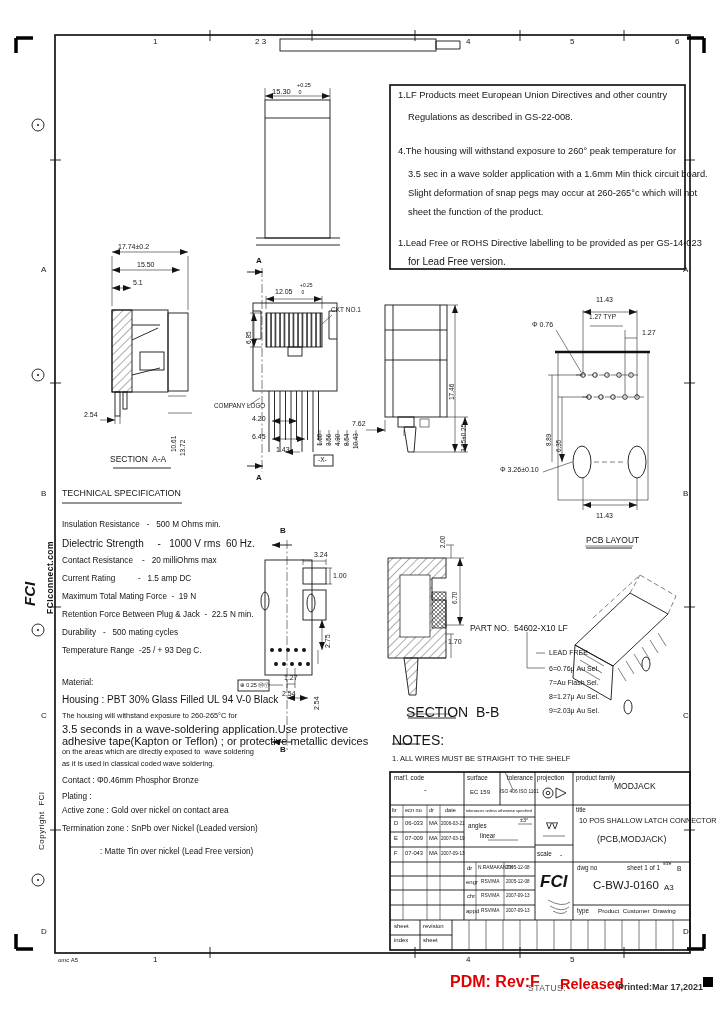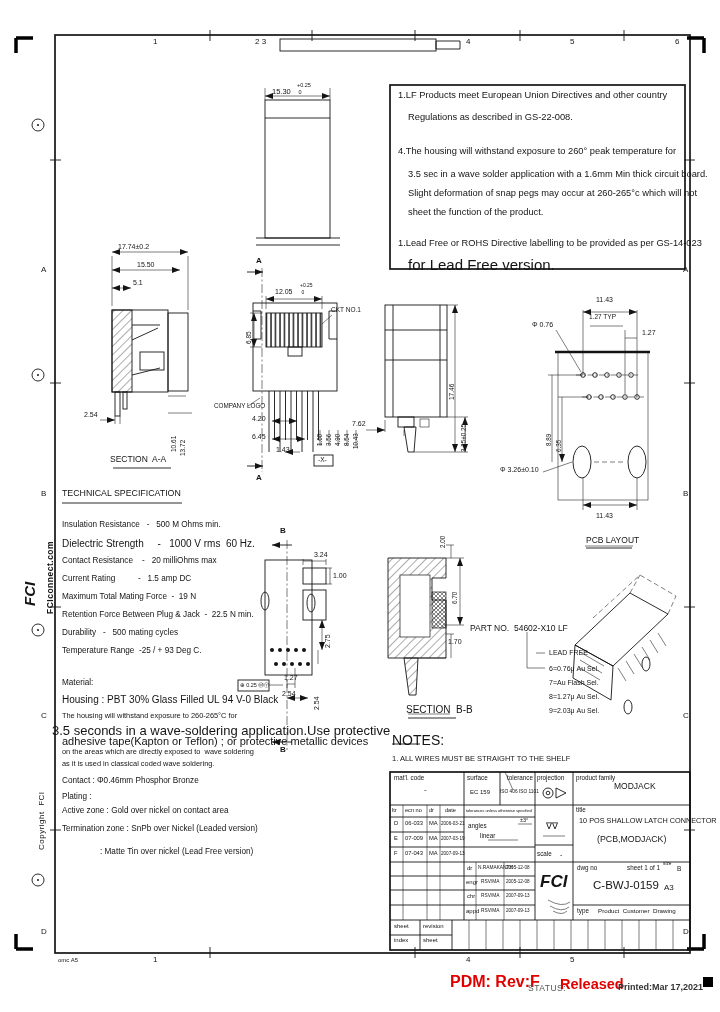--- a/index.html
+++ b/index.html
@@ -266,35 +266,35 @@
   <span class="t v" style="left:38px;top:850px;font-size:8px;letter-spacing:.5px">Copyright  FCI</span>
   <span class="t" style="left:58px;top:957px;font-size:6px">omc A5</span>
 
   <span class="t" style="left:398px;top:91px;font-size:9.3px">1.LF Products meet European Union Directives and other country</span>
   <span class="t" style="left:408px;top:113px;font-size:9.3px">Regulations as described in GS-22-008.</span>
   <span class="t" style="left:398px;top:147px;font-size:9.3px">4.The housing will withstand exposure to 260° peak temperature for</span>
   <span class="t" style="left:408px;top:170px;font-size:9.3px">3.5 sec in a wave solder application with a 1.6mm Min thick circuit board.</span>
   <span class="t" style="left:408px;top:189px;font-size:9.3px">Slight deformation of snap pegs may occur at 260-265°c which will not</span>
   <span class="t" style="left:408px;top:208px;font-size:9.3px">sheet the function of the product.</span>
   <span class="t" style="left:398px;top:239px;font-size:9.3px">1.Lead Free or ROHS Directive labelling to be provided as per GS-14-023</span>
-  <span class="t" style="left:408px;top:257px;font-size:15px">for Lead Free version.</span>
+  <span class="t" style="left:408px;top:257px;font-size:10px">for Lead Free version.</span>
 
   <span class="t" style="left:62px;top:489px;font-size:8.8px">TECHNICAL SPECIFICATION</span>
   <span class="t" style="left:62px;top:521px;font-size:8.2px">Insulation Resistance   -   500 M Ohms min.</span>
   <span class="t" style="left:62px;top:539px;font-size:10px">Dielectric Strength     -   1000 V rms  60 Hz.</span>
   <span class="t" style="left:62px;top:557px;font-size:8.2px">Contact Resistance    -   20 milliOhms max</span>
   <span class="t" style="left:62px;top:575px;font-size:8.2px">Current Rating          -   1.5 amp DC</span>
   <span class="t" style="left:62px;top:593px;font-size:8.2px">Maximum Total Mating Force  -  19 N</span>
   <span class="t" style="left:62px;top:611px;font-size:8.2px">Retention Force Between Plug &amp; Jack  -  22.5 N min.</span>
   <span class="t" style="left:62px;top:629px;font-size:8.2px">Durability   -   500 mating cycles</span>
   <span class="t" style="left:62px;top:647px;font-size:8.2px">Temperature Range  -25 / + 93 Deg C.</span>
   <span class="t" style="left:62px;top:679px;font-size:8.2px">Material:</span>
   <span class="t" style="left:62px;top:695px;font-size:10px">Housing : PBT 30% Glass Filled UL 94 V-0 Black</span>
   <span class="t" style="left:62px;top:712px;font-size:7.4px">The housing will withstand exposure to 260-265°C for</span>
-  <span class="t" style="left:52px;top:724px;font-size:13px">3.5 seconds in a wave-soldering application.Use protective</span>
+  <span class="t" style="left:62px;top:724px;font-size:11px">3.5 seconds in a wave-soldering application.Use protective</span>
   <span class="t" style="left:62px;top:736px;font-size:11px">adhesive tape(Kapton or Teflon) ; or protective metallic devices</span>
   <span class="t" style="left:62px;top:748px;font-size:7.4px">on the areas which are directly exposed to  wave soldering</span>
   <span class="t" style="left:62px;top:760px;font-size:7.4px">as it is used in classical coded wave soldering.</span>
   <span class="t" style="left:62px;top:777px;font-size:8.2px">Contact : Φ0.46mm Phosphor Bronze</span>
   <span class="t" style="left:62px;top:793px;font-size:8.2px">Plating :</span>
   <span class="t" style="left:62px;top:807px;font-size:8.2px">Active zone : Gold over nickel on contact area</span>
   <span class="t" style="left:62px;top:825px;font-size:8.2px">Termination zone : SnPb over Nickel (Leaded version)</span>
   <span class="t" style="left:100px;top:848px;font-size:8.2px">: Matte Tin over nickel (Lead Free version)</span>
 
   <span class="t" style="left:470px;top:624px;font-size:8.5px">PART NO.  54602-X10 LF</span>
@@ -357,21 +357,21 @@
   <span class="t" style="left:333px;top:572px;font-size:7px">1.00</span>
   <span class="t v" style="left:324px;top:648px;font-size:7px">2.75</span>
   <span class="t" style="left:284px;top:674px;font-size:7px">1.27</span>
   <span class="t" style="left:282px;top:690px;font-size:7px">2.54</span>
   <span class="t v" style="left:313px;top:710px;font-size:7px">2.54</span>
   <span class="t" style="left:240px;top:682.5px;font-size:5.5px">⊕ 0.25 ⓂⓎ</span>
 
   <span class="t v" style="left:440px;top:548px;font-size:6.3px">2.00</span>
   <span class="t v" style="left:452px;top:604px;font-size:6.3px">6.70</span>
   <span class="t" style="left:448px;top:638px;font-size:7px">1.70</span>
-  <span class="t" style="left:406px;top:705px;font-size:10px">SECTION  B-B</span>
+  <span class="t" style="left:406px;top:705px;font-size:14px">SECTION  B-B</span>
 
   <span class="t" style="left:394px;top:775px;font-size:6.3px">mat'l. code</span>
   <span class="t" style="left:424px;top:786px;font-size:8px">-</span>
   <span class="t" style="left:392px;top:808px;font-size:5.6px">ltr</span>
   <span class="t" style="left:405px;top:808px;font-size:5.6px">ecn no</span>
   <span class="t" style="left:429px;top:808px;font-size:5.6px">dr</span>
   <span class="t" style="left:445px;top:808px;font-size:5.6px">date</span>
   <span class="t" style="left:394px;top:821px;font-size:5.8px">D</span>
   <span class="t" style="left:405px;top:821px;font-size:5.8px">06-033</span>
   <span class="t" style="left:429px;top:821px;font-size:5.8px">MA</span>
@@ -410,21 +410,21 @@
   <span class="t" style="left:560px;top:851px;font-size:7px">-</span>
   <span class="t" style="left:576px;top:775px;font-size:6.3px">product family</span>
   <span class="t" style="left:614px;top:782px;font-size:8.5px">MODJACK</span>
   <span class="t" style="left:576px;top:807px;font-size:6.3px">title</span>
   <span class="t" style="left:579px;top:817px;font-size:7.3px">10 POS SHALLOW LATCH CONNECTOR</span>
   <span class="t" style="left:597px;top:835px;font-size:8.8px">(PCB,MODJACK)</span>
   <span class="t" style="left:577px;top:865px;font-size:6.3px">dwg no</span>
   <span class="t" style="left:627px;top:865px;font-size:6.3px">sheet 1 of 1</span>
   <span class="t" style="left:663px;top:862px;font-size:4.8px">size</span>
   <span class="t" style="left:677px;top:866px;font-size:6.5px">B</span>
-  <span class="t" style="left:593px;top:880px;font-size:11.5px">C-BWJ-0159</span>
+  <span class="t" style="left:593px;top:880px;font-size:11.5px">C-BWJ-0160</span>
   <span class="t" style="left:664px;top:884px;font-size:8px">A3</span>
   <span class="t" style="left:577px;top:908px;font-size:6.3px">type</span>
   <span class="t" style="left:598px;top:908px;font-size:6.2px">Product  Customer  Drawing</span>
   <span class="t b i" style="left:540px;top:873px;font-size:17px">FCI</span>
   <span class="t" style="left:394px;top:923px;font-size:6px">sheet</span>
   <span class="t" style="left:394px;top:937px;font-size:6px">index</span>
   <span class="t" style="left:423px;top:923px;font-size:6px">revision</span>
   <span class="t" style="left:423px;top:937px;font-size:6px">sheet</span>
 
   <span class="t b red" style="left:450px;top:974px;font-size:16px">PDM: Rev:F</span>

